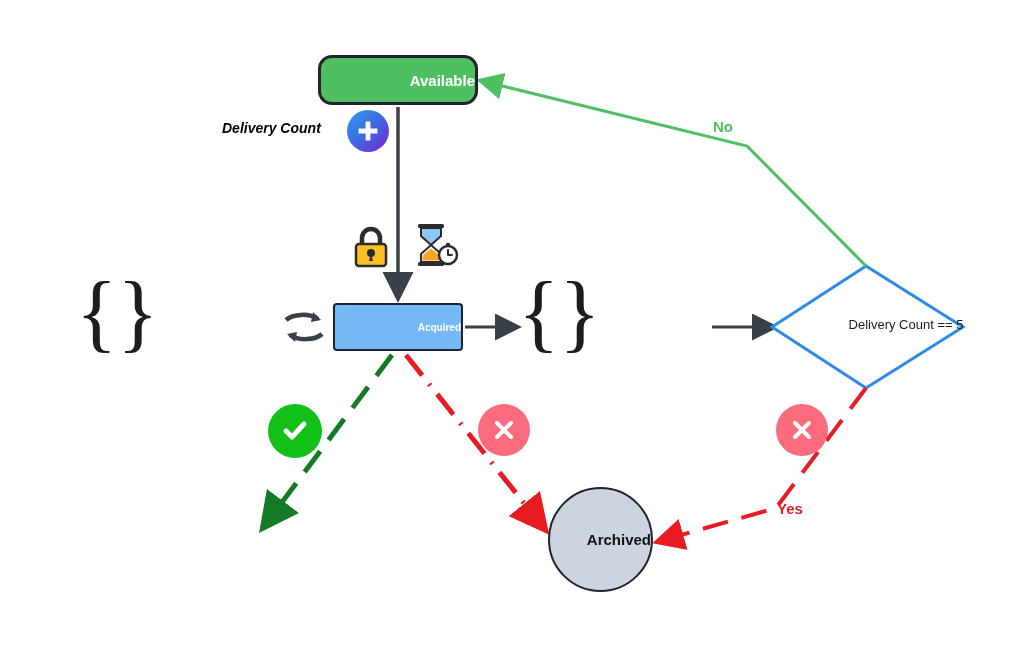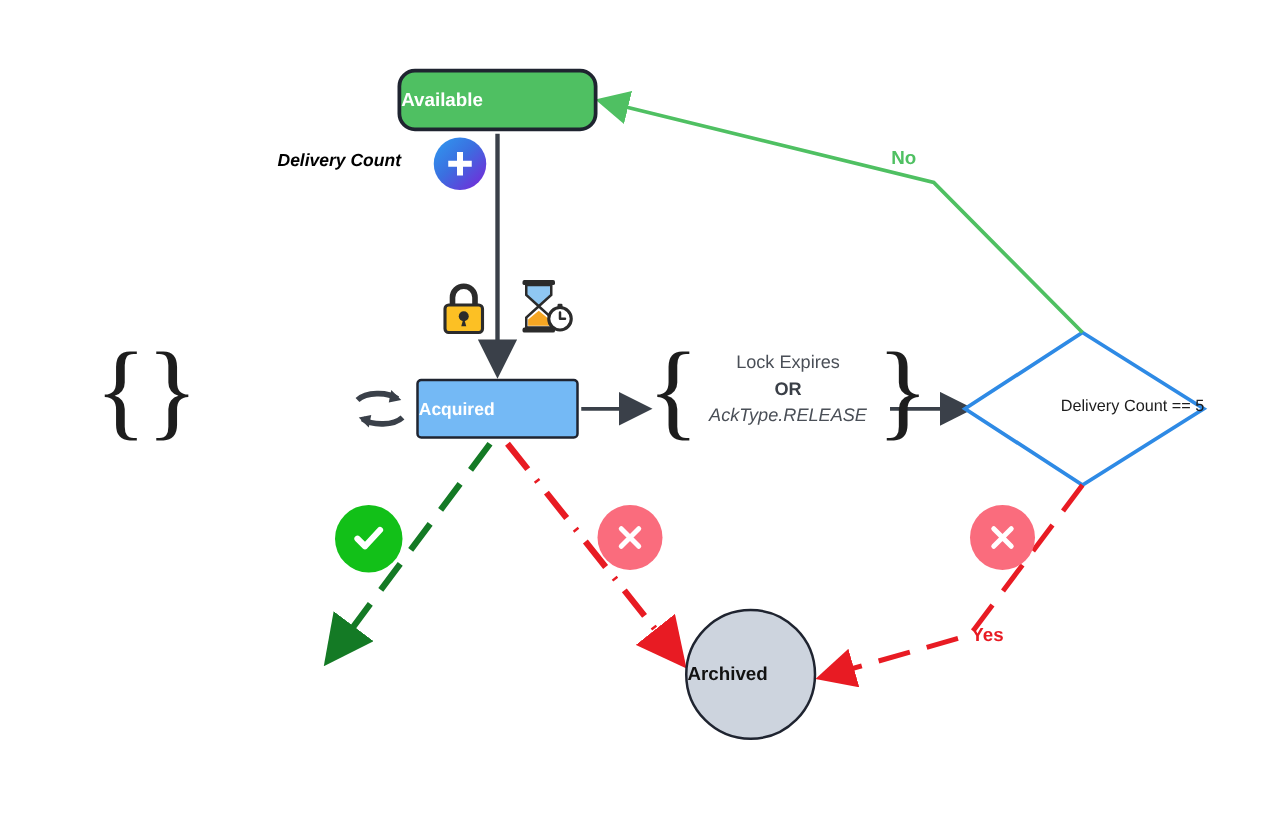--- a/index.html
+++ b/index.html
@@ -22,21 +22,21 @@
     left: 0; top: 0;
     width: 1023px;
     height: 666px;
     pointer-events: none;
   }
 
   .node {
     position: absolute;
     display: flex;
     align-items: center;
-    justify-content: flex-start;
+    justify-content: flex-end;
     text-align: center;
     box-sizing: border-box;
   }
 
   
   #node-available {
     left: 318px; top: 55px;
     width: 160px; height: 50px;
     background: #4FC062;
     border: 3px solid #1f2430;
@@ -47,21 +47,21 @@
   }
 
   
   #node-acquired {
     left: 333px; top: 303px;
     width: 130px; height: 48px;
     background: #74B9F5;
     border: 2px solid #1f2430;
     border-radius: 4px;
     color: #ffffff;
-    font-size: 14px;
+    font-size: 10px;
     font-weight: bold;
   }
 
   
   #node-ackd {
     left: 147px; top: 487px;
     width: 105px; height: 105px;
     background: #4FC062;
     border: 2px solid #1f2430;
     border-radius: 50%;
@@ -232,25 +232,20 @@
 
   <div id="delivery-count-label">Delivery Count</div>
 
   <div class="brace-group" id="brace-left">
     <span class="brace">{</span>
     <span class="brace">}</span>
   </div>
 
   <div class="brace-group" id="brace-right">
     <span class="brace">{</span>
-    <span class="brace-text">
-      <span>Lock Expires</span><br>
-      <span class="bold">OR</span><br>
-      <span class="ital">AckType.RELEASE</span>
-    </span>
     <span class="brace">}</span>
   </div>
 
   <div class="edge-label" id="label-no">No</div>
   <div class="edge-label" id="label-yes">Yes</div>
 
   <div class="gicon" id="icon-plus">
     <svg width="26" height="26" viewBox="0 0 26 26">
       <path d="M10.6,3.6 h4.8 v7 h7 v4.8 h-7 v7 h-4.8 v-7 h-7 v-4.8 h7 z" fill="#ffffff"></path>
     </svg>

